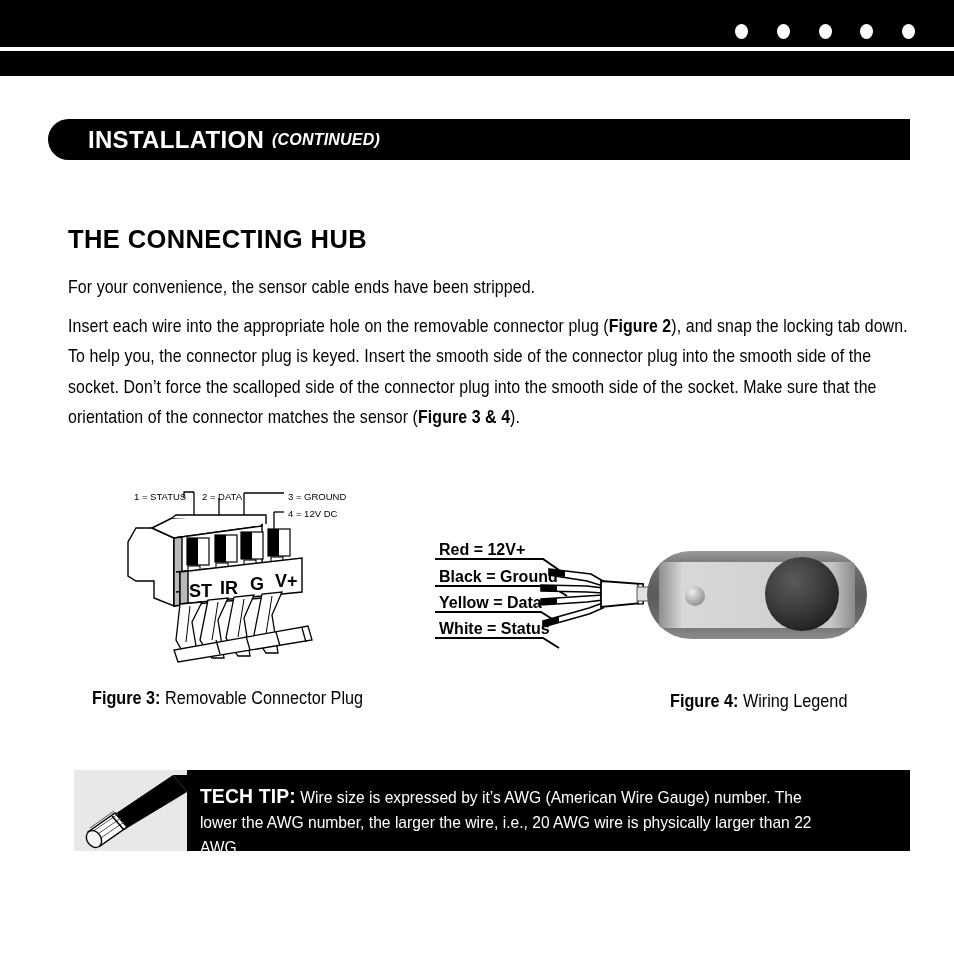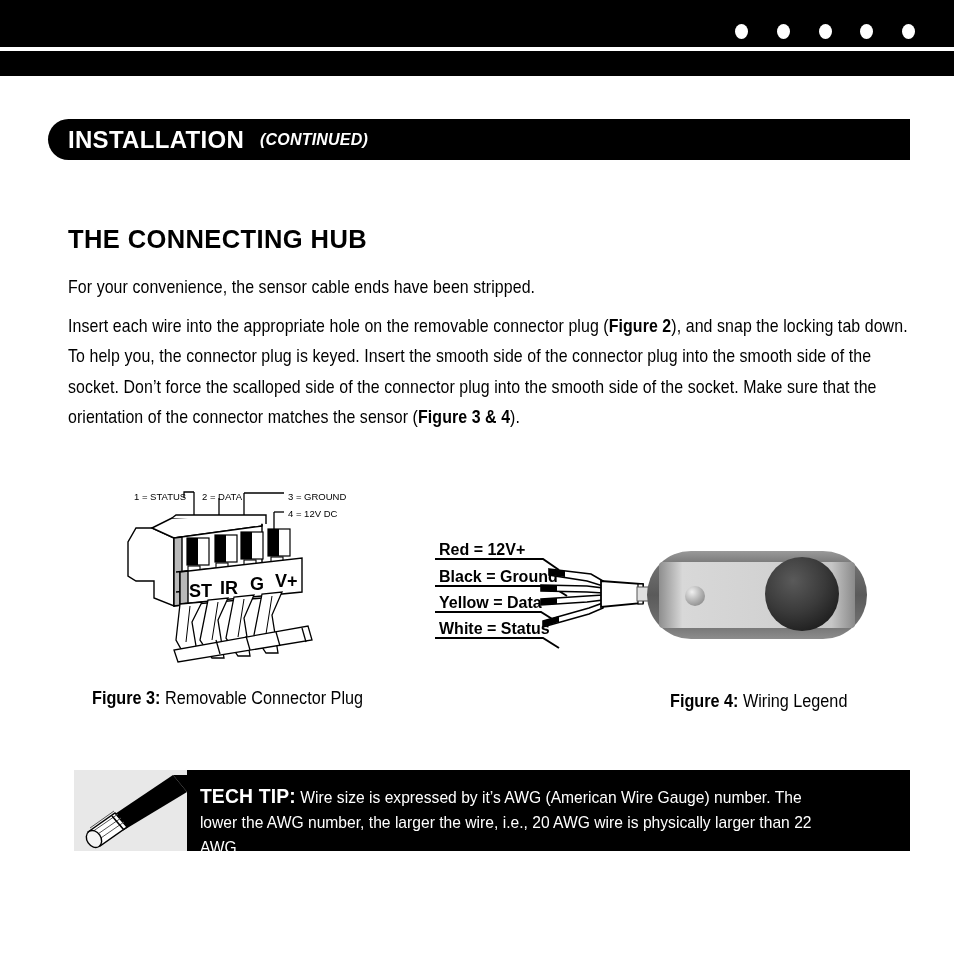--- a/index.html
+++ b/index.html
@@ -63,28 +63,28 @@
     border-top-left-radius: 21px;
     border-bottom-left-radius: 21px;
     display: flex;
     align-items: center;
   }
   #section-banner .banner-title {
     color: #fff;
     font-size: 24px;
     font-weight: bold;
     letter-spacing: 0.3px;
-    margin-left: 20px;
+    margin-left: 40px;
   }
   #section-banner .banner-sub {
     color: #fff;
     font-size: 16px;
     font-weight: bold;
     font-style: italic;
-    margin-left: 16px;
+    margin-left: 8px;
     letter-spacing: 0.2px;
   }
 
   
   #step-heading {
     position: absolute;
     left: 68px; top: 177px;
     width: 700px;
     font-size: 25.5px;
     font-weight: bold;

